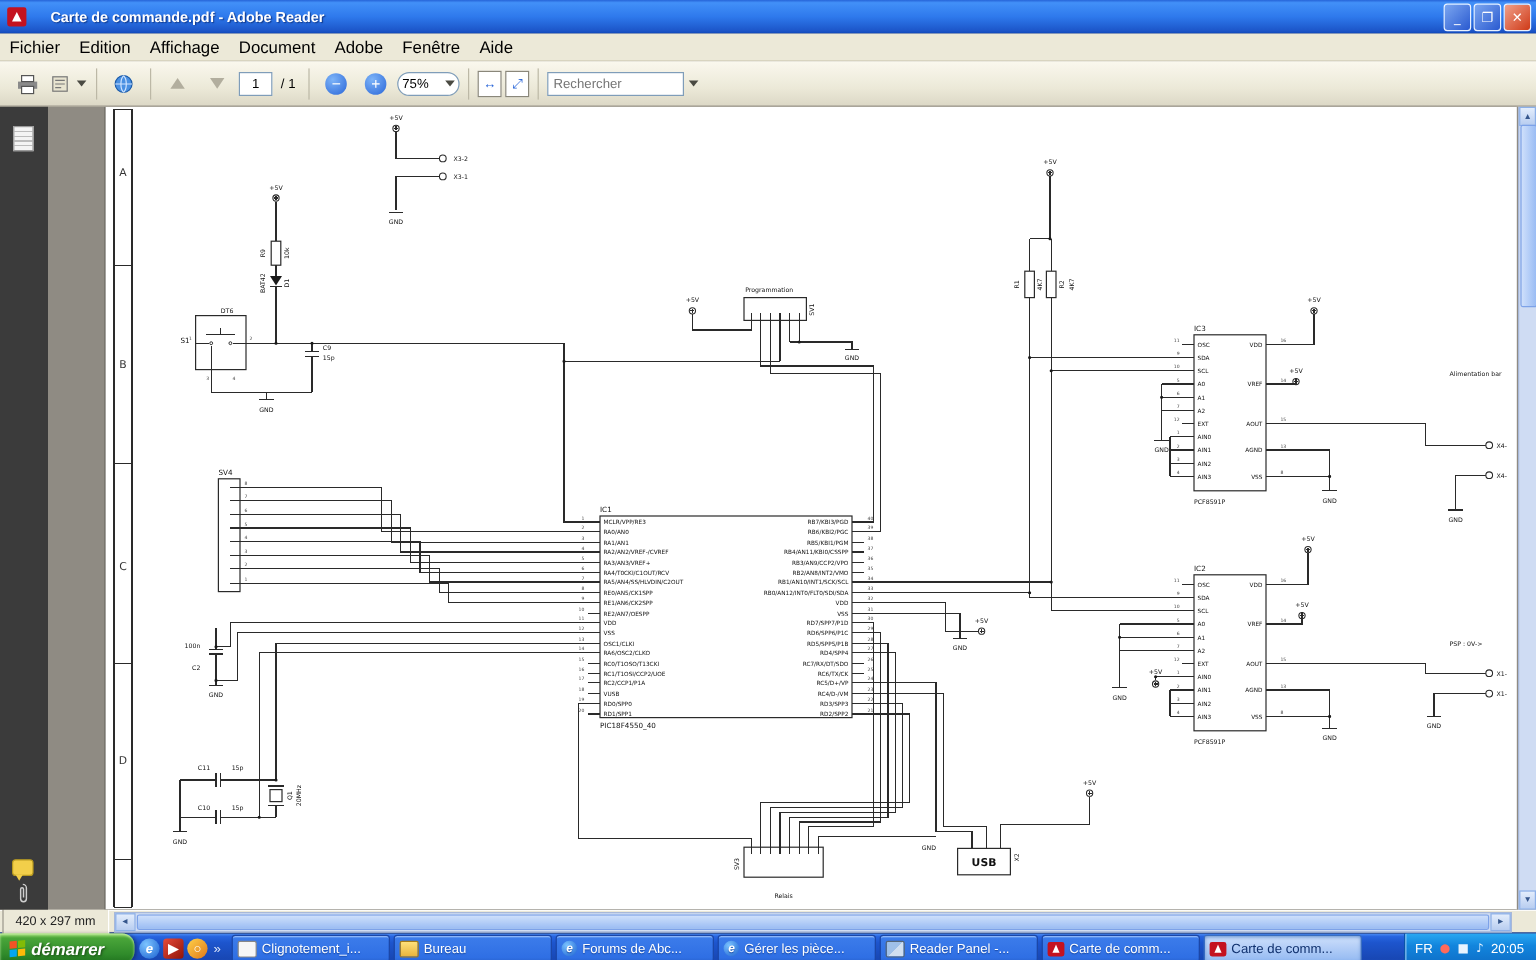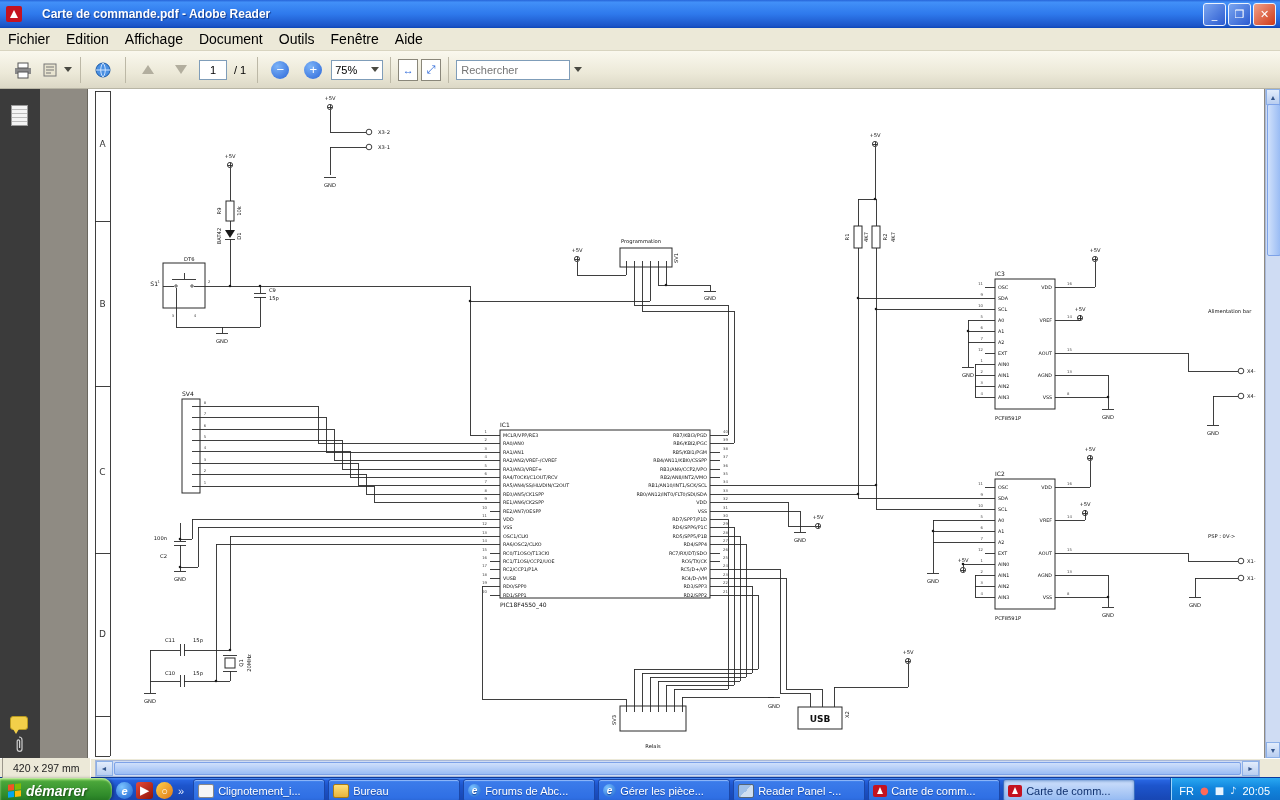--- a/index.html
+++ b/index.html
@@ -103,21 +103,21 @@
     <div class="wbtn">❐</div>
     <div class="wbtn close">✕</div>
   </div>
 </div>
 
 <div class="menubar">
   <span>Fichier</span>
   <span>Edition</span>
   <span>Affichage</span>
   <span>Document</span>
-  <span>Outils</span>
+  <span>Adobe</span>
   <span>Fenêtre</span>
   <span>Aide</span>
 </div>
 
 <div class="toolbar">
   <div class="tbtn">
     <svg width="20" height="18">
         <rect x="2" y="7" width="16" height="6" fill="#8a8a8a"></rect>
         <rect x="5" y="2" width="10" height="5" fill="#fff" stroke="#555"></rect>
         <rect x="5" y="11" width="10" height="6" fill="#fff" stroke="#555"></rect>
@@ -146,21 +146,21 @@
     </div>
   <input class="fieldbox" value="1" style="">
   <span style="font-size:11px;margin:0 4px;">/ 1</span>
   <div class="sep"></div>
   <div class="tbtn">
       <span class="zoomglyph">−</span>
     </div>
   <div class="tbtn">
       <span class="zoomglyph">+</span>
     </div>
-  <div class="fieldbox" style="width:44px;justify-content:space-between;">
+  <div class="fieldbox" style="width:44px;justify-content:space-between;border-radius:10px;">
     <span>75%</span>
     <span class="ddarrow"></span>
   </div>
   <div class="sep"></div>
   <div class="fiticon">↔</div>
   <div class="fiticon">⤢</div>
   <div class="sep"></div>
   <div class="searchwrap">
     <input class="search" placeholder="Rechercher" style="">
     <span class="ddarrow"></span>

